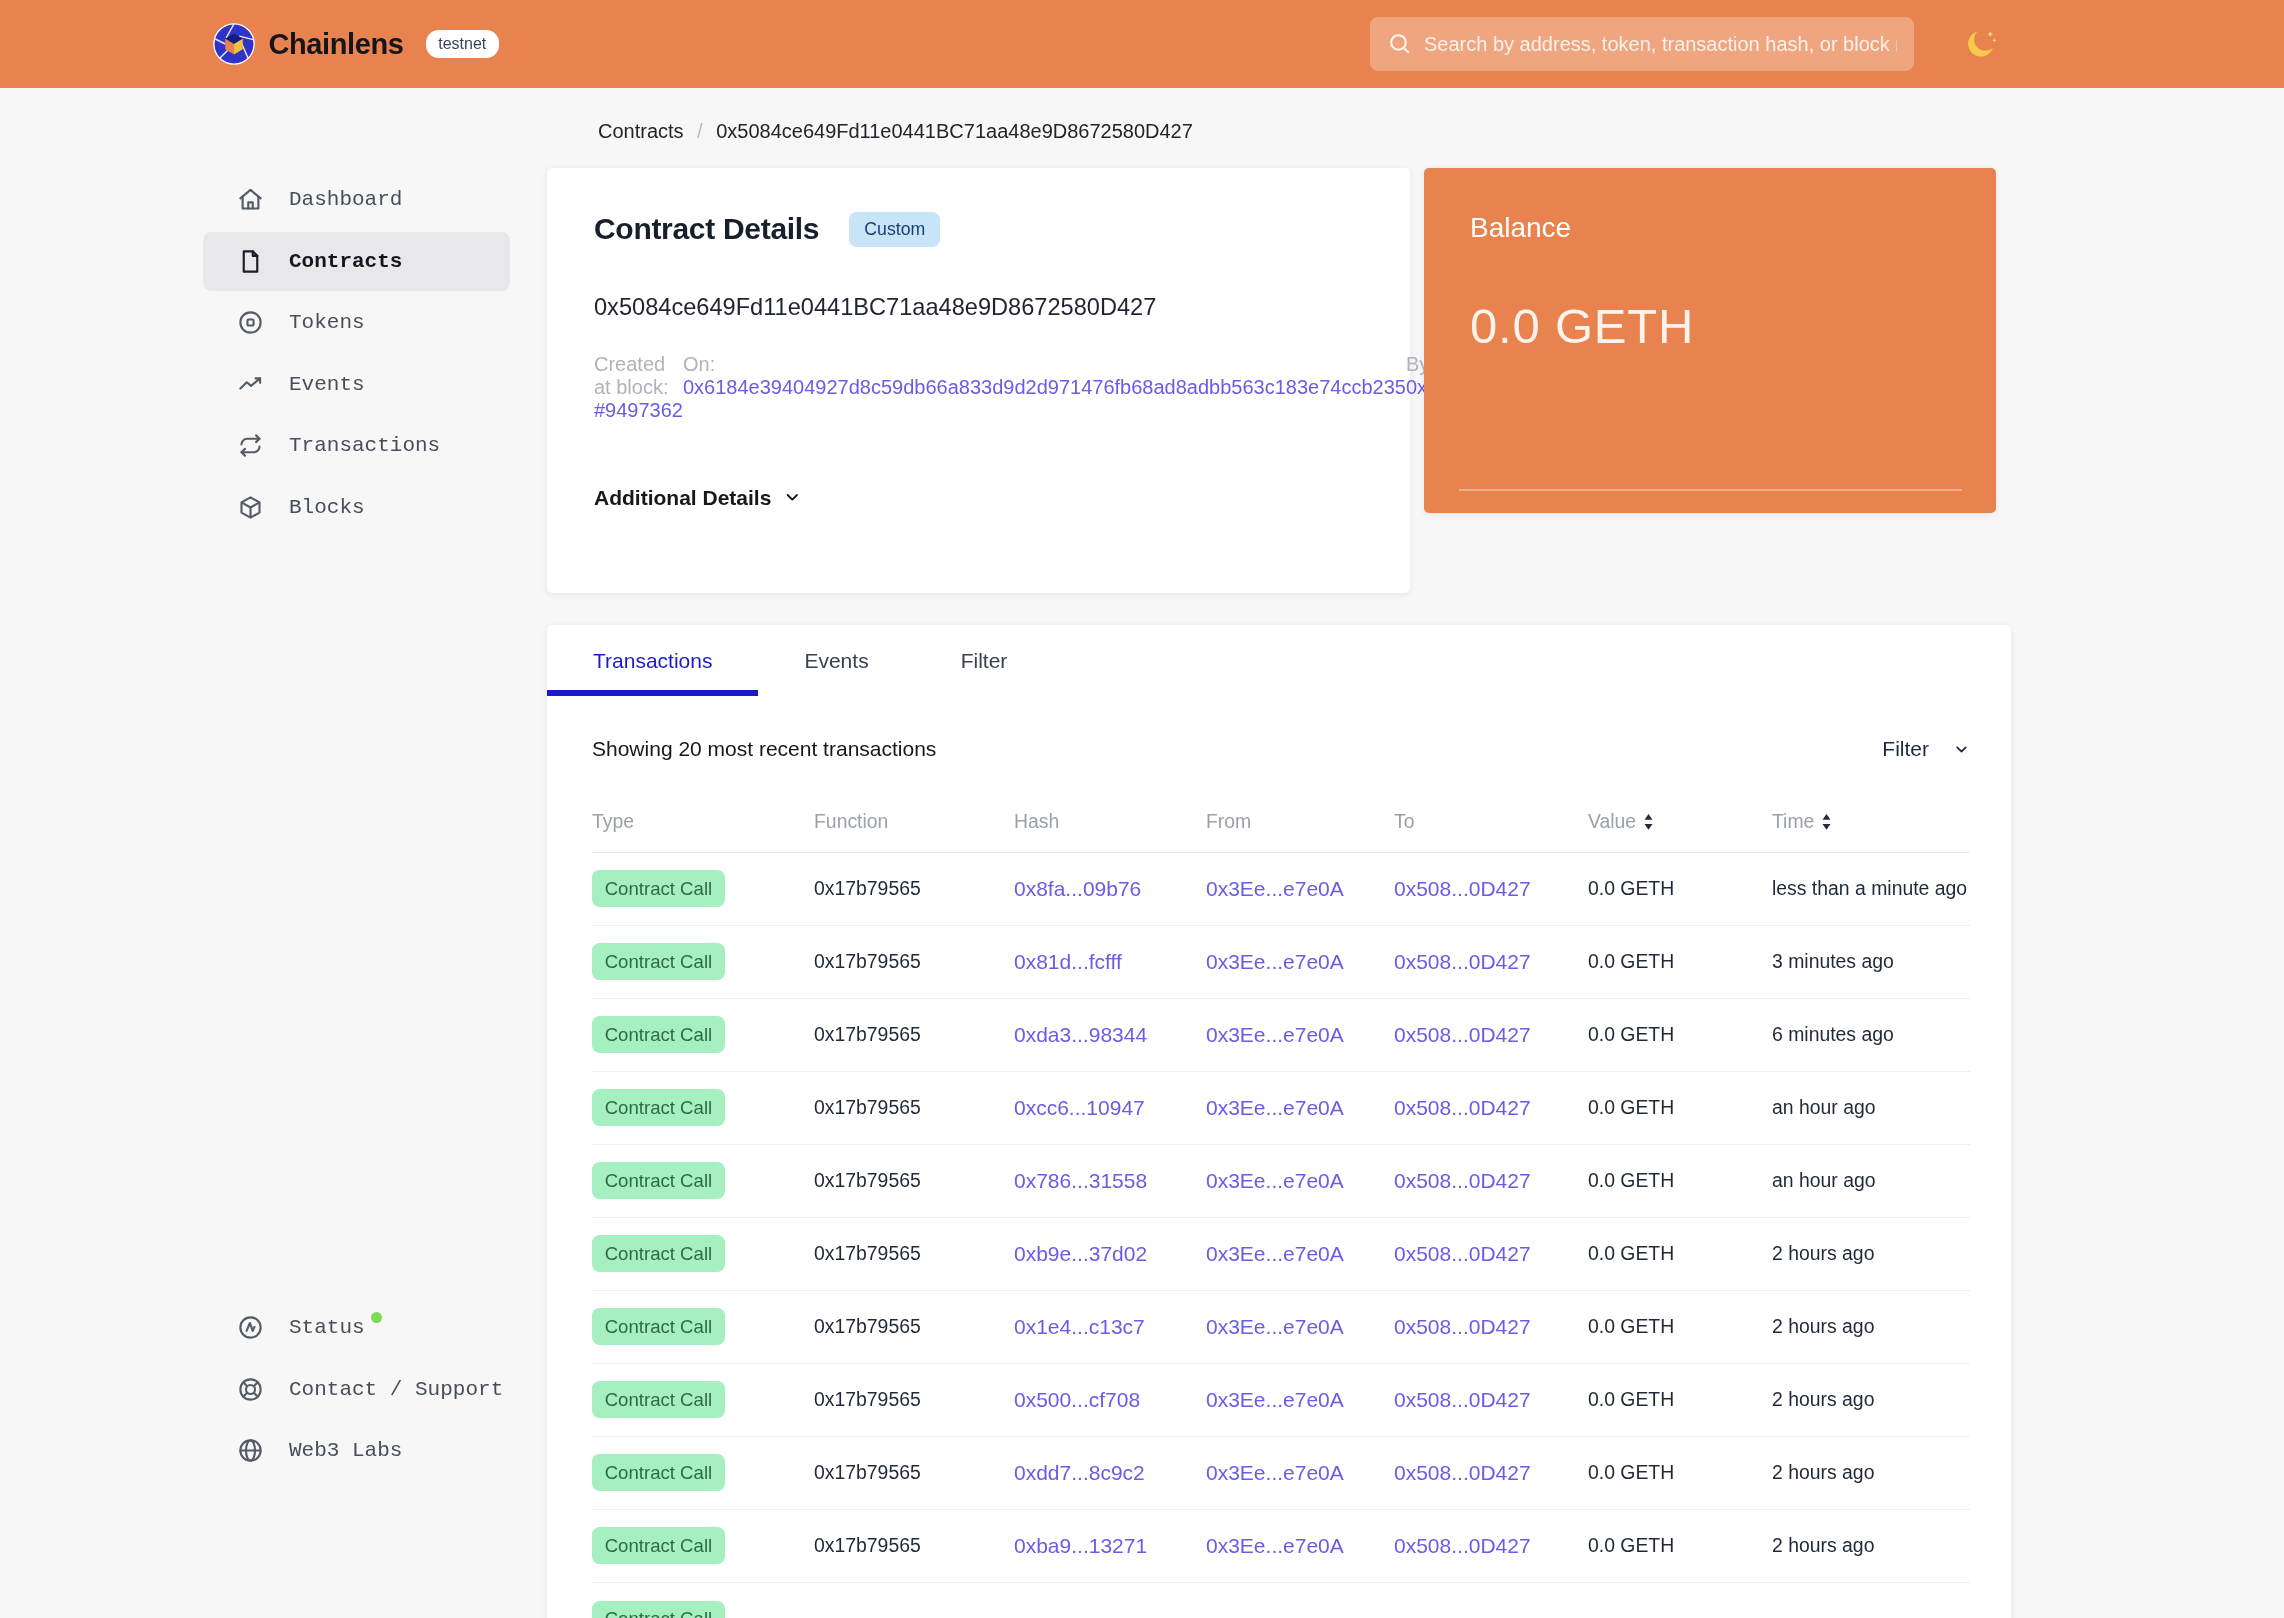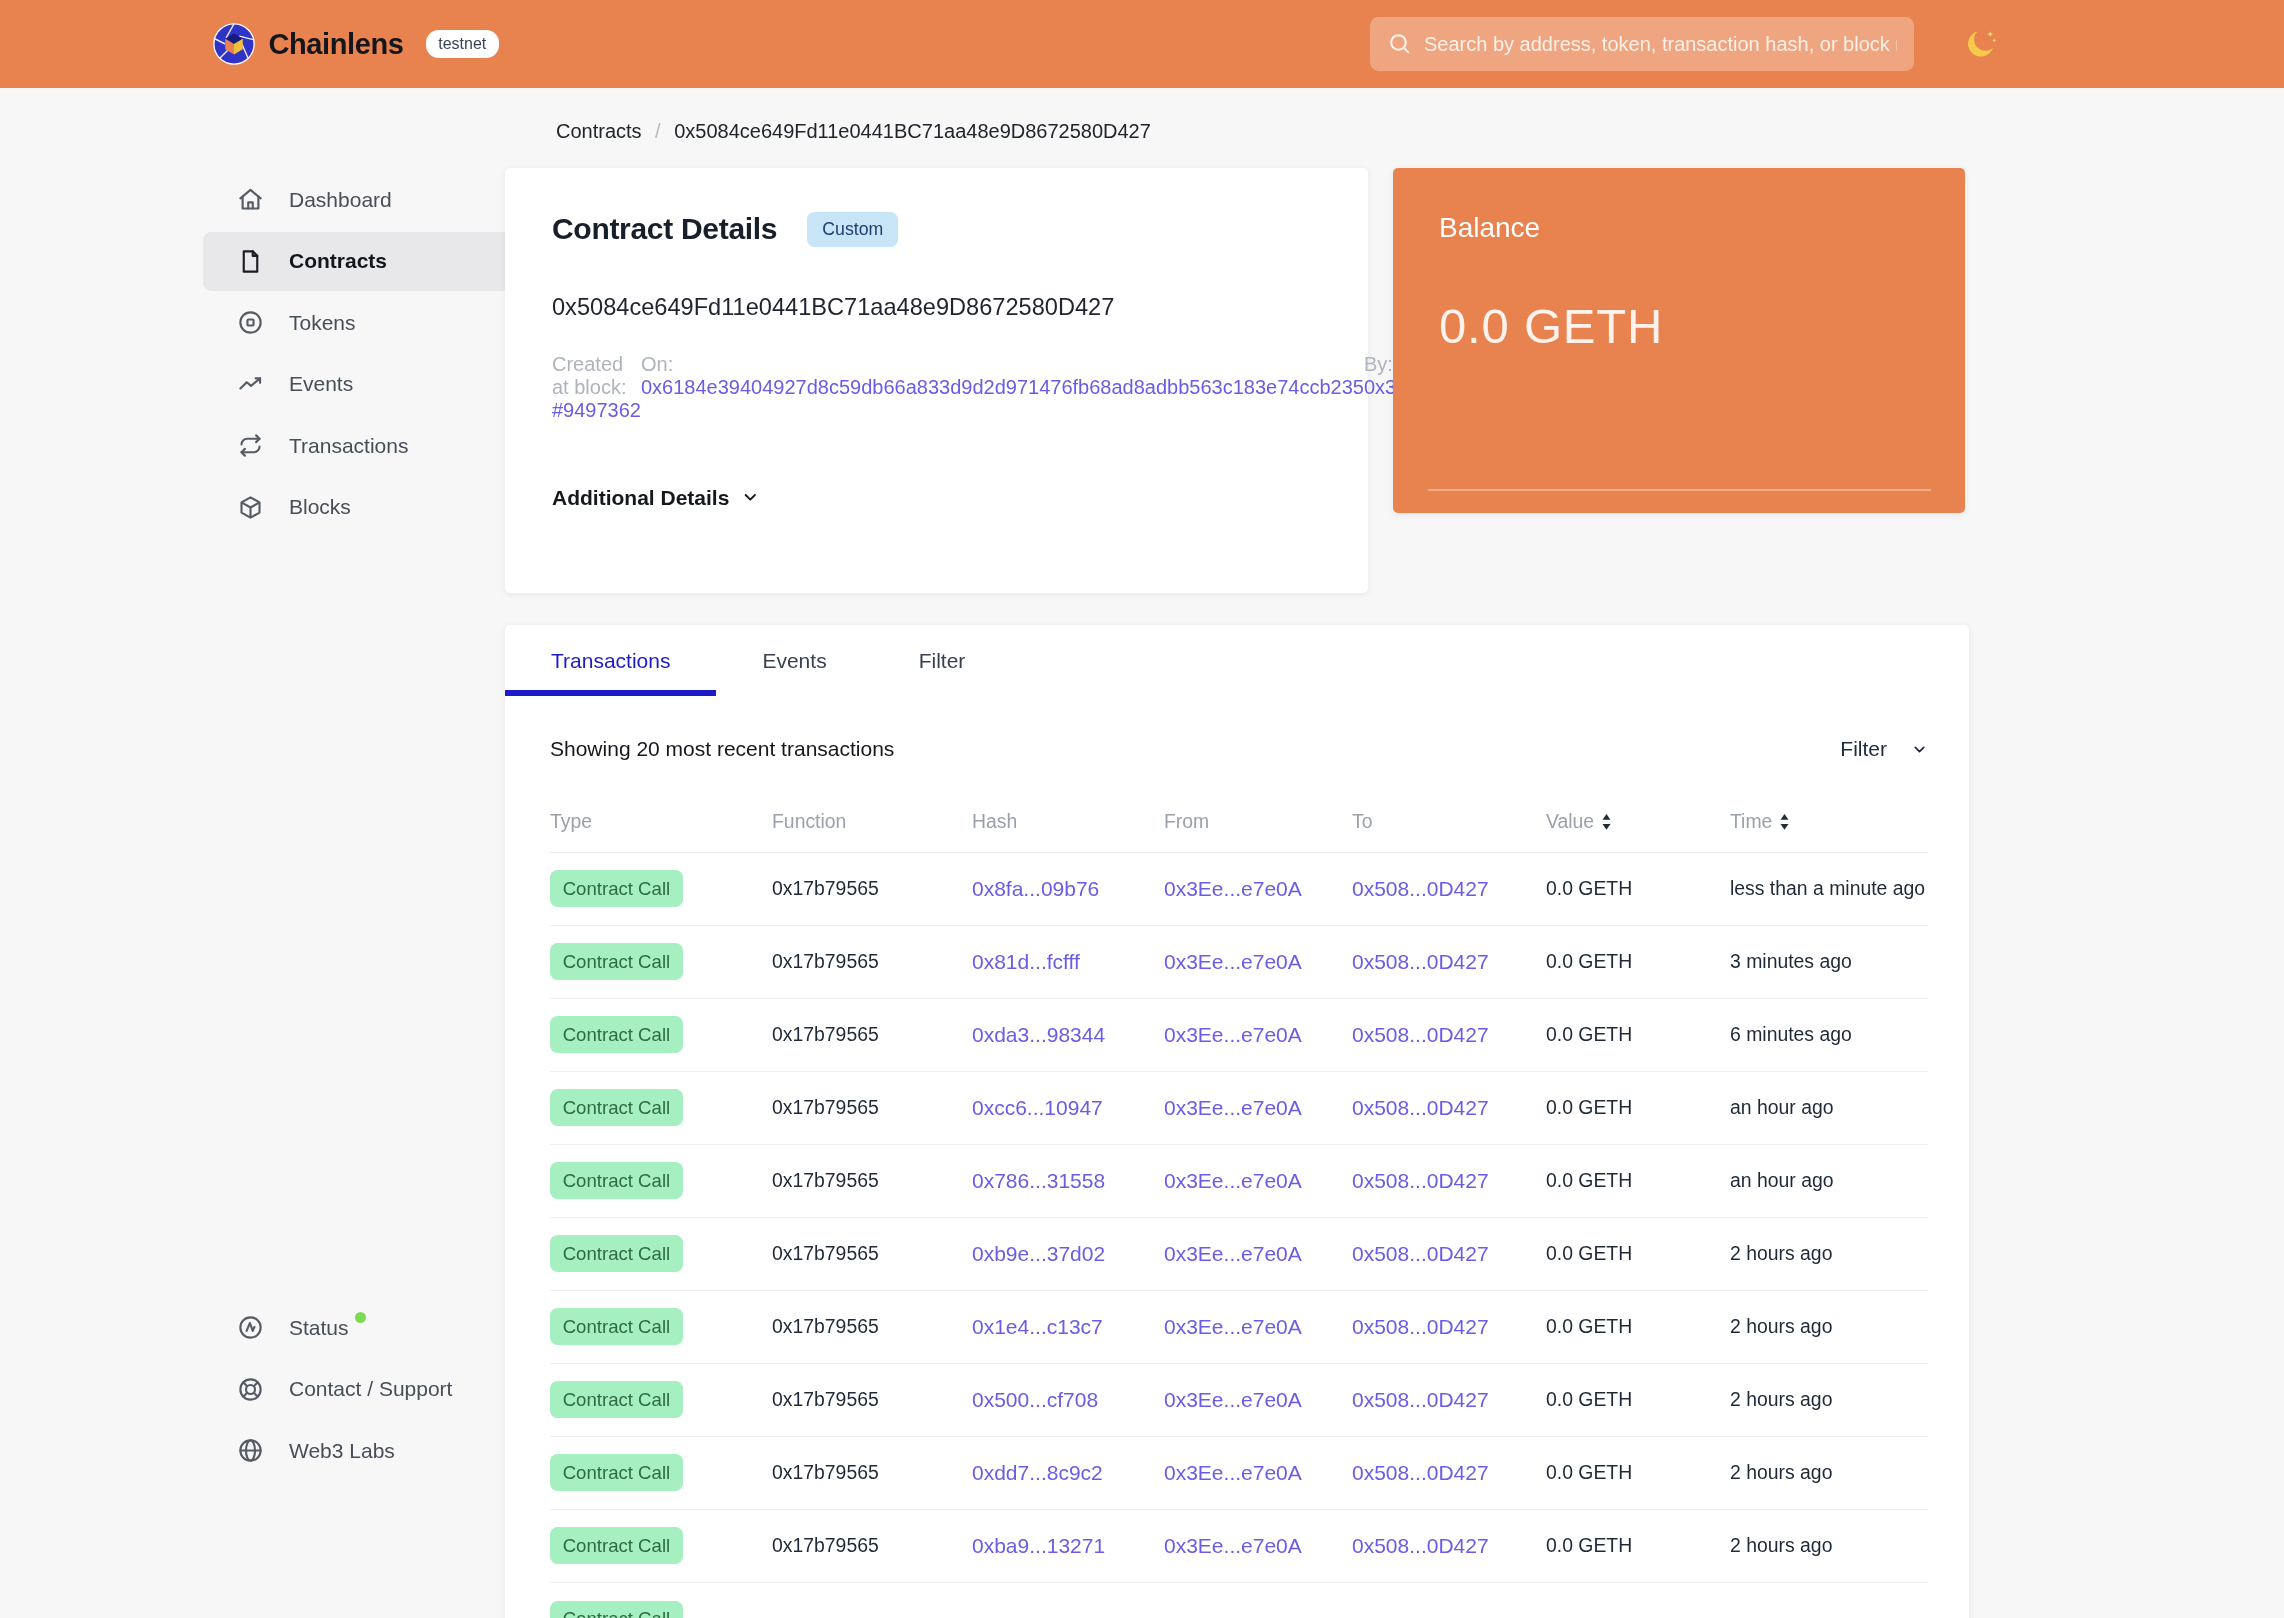--- a/index.html
+++ b/index.html
@@ -14,36 +14,36 @@
   .search-wrap { margin-left:auto; position:relative; width:544px; height:54px; }
   .search-wrap svg { position:absolute; left:17px; top:14.3px; }
   .search-input { width:100%; height:100%; border:none; outline:none; border-radius:8.4px;
       background:rgba(255,255,255,0.28); color:#FFF8F4; font-size:20px; padding:0 17px 0 54px;
       font-family:"Liberation Sans", sans-serif; }
   .search-input::placeholder { color:rgba(255,250,246,0.88); }
   .theme-toggle { margin-left:49px; width:35px; height:35px; background:none; border:none; cursor:pointer; }
 
   
   .content { display:flex; height:1531px; }
-  .sidebar { width:505px; flex:0 0 auto; display:flex; flex-direction:column; }
+  .sidebar { width:547px; flex:0 0 auto; display:flex; flex-direction:column;font-family:Liberation Mono, monospace; }
   .nav-top { margin-top:82px; margin-left:203px; width:307px; display:flex; flex-direction:column; row-gap:2.5px; }
   .nav-bottom { margin-top:auto; margin-bottom:139px; margin-left:203px; width:307px; display:flex; flex-direction:column; row-gap:2.5px; }
   .nav-item { height:59px; display:flex; align-items:center; padding-left:34px; gap:25px; border-radius:8.4px;
       color:#474E59; font-size:21px; cursor:pointer; }
   .nav-item svg { flex:0 0 auto; stroke:#565C66; }
   .nav-item.active { background:#E8E8EB; color:#13161B; font-weight:700; }
   .nav-item.active svg { stroke:#1A1D23; }
   .status-dot { width:11px; height:11px; border-radius:50%; background:#7ED957; align-self:flex-start; margin:13.5px 0 0 -18.6px; }
 
   .main { flex:1; }
   .breadcrumb { margin:32px 0 0 51px; font-size:20px; color:#20242B; display:flex; gap:13.5px; align-items:center; }
   .breadcrumb .sep { color:#B6BAC1; }
   .breadcrumb a { color:#20242B; text-decoration:none; cursor:pointer; }
 
-  .cards-row { display:flex; margin-top:25px; gap:25px; align-items:flex-start; }
+  .cards-row { display:flex; margin-top:25px; gap:14px; align-items:flex-start; }
   .card { background:#FFFFFF; border-radius:5px; box-shadow:0 1.7px 6.8px rgba(16,24,40,0.07); }
 
   
   .contract-card { width:863px; height:425px; padding:44px 47px; }
   .cc-title-row { display:flex; align-items:center; gap:30px; }
   .cc-title { font-size:30px; font-weight:700; color:#17202A; letter-spacing:-0.3px; }
   .custom-badge { background:#C8E4F7; color:#1D3E73; font-size:17.7px; padding:6.8px 15px; border-radius:7.6px; }
   .cc-address { margin-top:47px; font-size:23.6px; color:#1F2430; }
   .cc-meta { margin-top:32px; display:flex; flex-direction:row; row-gap:21px; font-size:20px; }
   .meta-label { color:#AEB3BC; margin-right:11.8px; }

